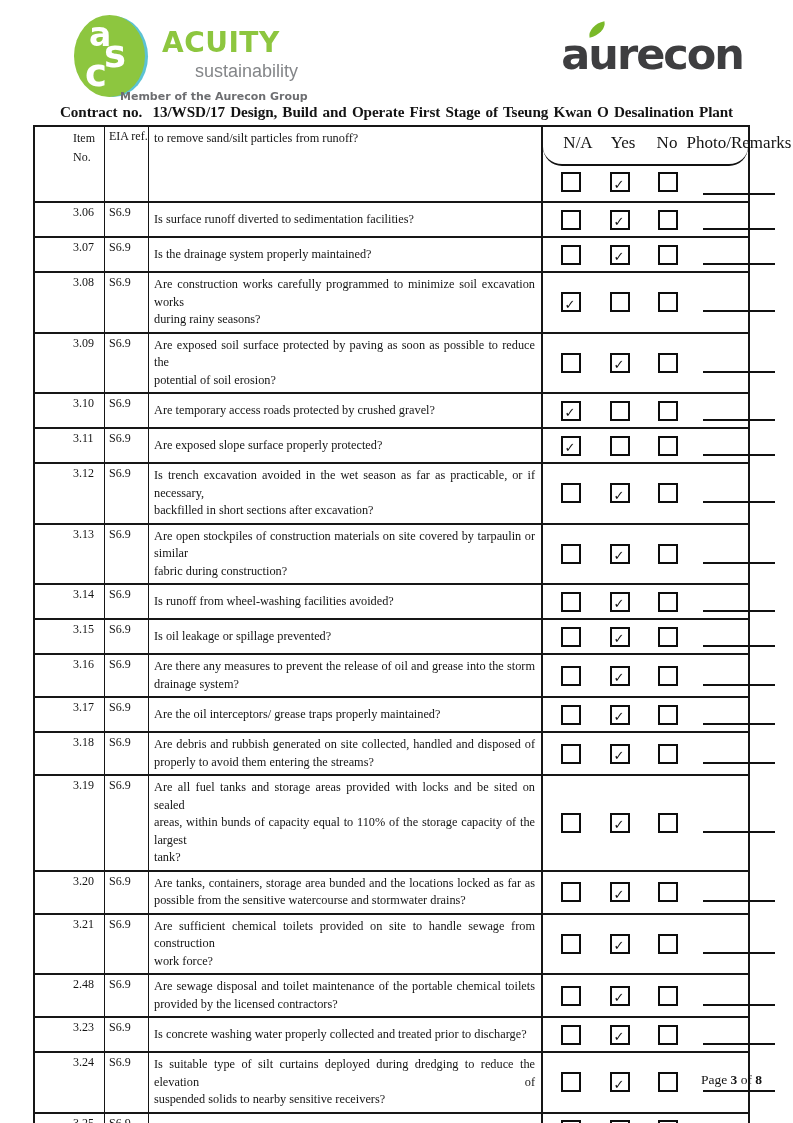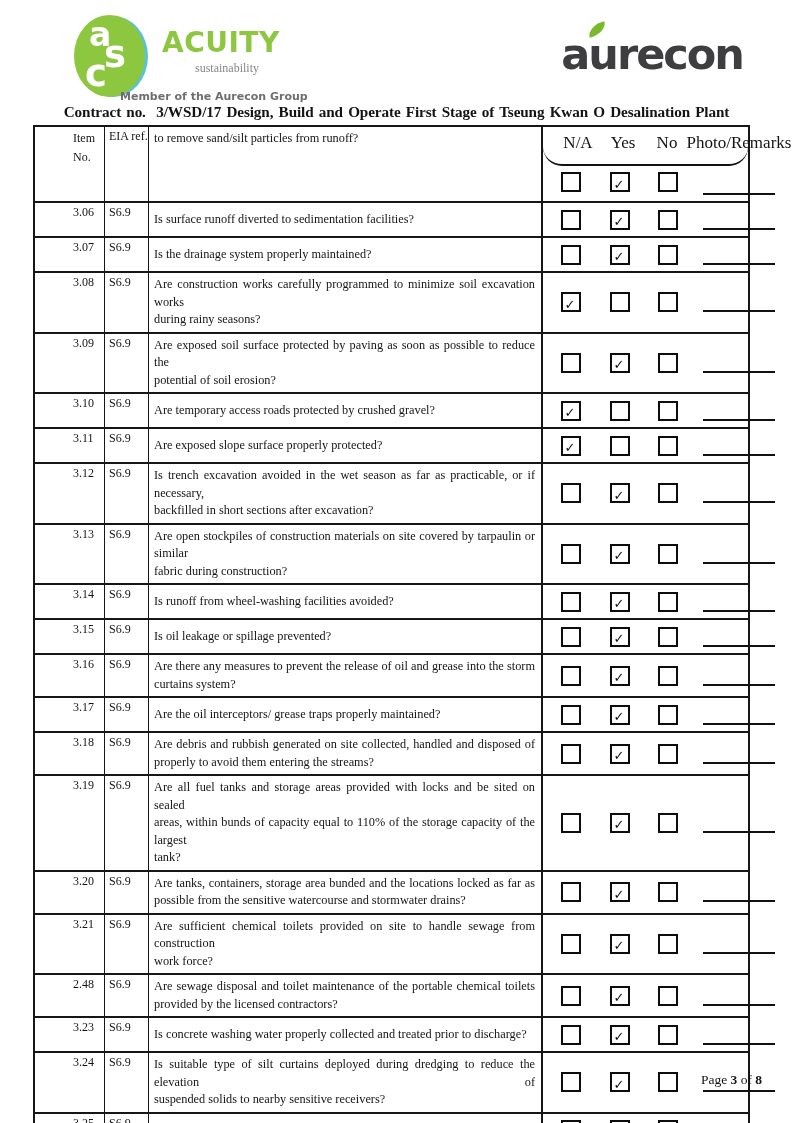--- a/index.html
+++ b/index.html
@@ -11,21 +11,21 @@
   .pagehead{position:relative;height:101px;}
   .brand-left{position:absolute;left:74px;top:13px;width:250px;height:92px;}
   .asc-badge{position:absolute;left:0;top:2px;width:72px;height:82px;}
   .asc-teal{position:absolute;left:4px;top:1px;width:70px;height:81px;background:#5bc2d4;border-radius:50%;}
   .asc-green{position:absolute;left:0;top:0;width:71px;height:82px;background:#8dc63f;border-radius:50%;}
   .asc-badge span{position:absolute;color:#fff;font-family:"DejaVu Sans",sans-serif;font-weight:bold;line-height:1;}
   .m-a{left:15px;top:3px;font-size:33px;}
   .m-s{left:30px;top:21px;font-size:37px;}
   .m-c{left:11px;top:40px;font-size:37px;}
   .acuity-name{position:absolute;left:88px;top:13px;font-family:"DejaVu Sans",sans-serif;font-weight:bold;font-size:28px;color:#8dc63f;letter-spacing:.5px;}
-  .acuity-tag{position:absolute;left:121px;top:48px;font-family:Liberation Serif, serif;font-size:12px;color:#848689;text-align:right;}
+  .acuity-tag{position:absolute;left:121px;top:48px;font-family:Liberation Sans, sans-serif;font-size:18px;color:#848689;text-align:right;}
   .acuity-member{position:absolute;left:46px;top:77px;font-family:"DejaVu Sans",sans-serif;font-weight:bold;font-size:11px;color:#6d6e71;}
   .brand-right{position:absolute;right:50px;top:24px;height:64px;}
   .aurecon-word{font-family:"DejaVu Sans",sans-serif;font-weight:bold;font-size:43px;color:#3e3e40;letter-spacing:-2px;line-height:60px;}
   .aurecon-leaf{position:absolute;left:27px;top:-1px;width:18px;height:13px;background:#7ab929;border-radius:100% 0 100% 0;transform:rotate(-12deg);}
   
   .doc-title{
     margin:2px 28px 4px 28px;text-align:center;font-weight:bold;font-size:15.2px;
     white-space:pre-wrap;word-spacing:1.5px;letter-spacing:-.1px;
   }
   
@@ -73,21 +73,21 @@
     <div class="acuity-name">ACUITY</div>
     <div class="acuity-tag">sustainability</div>
     <div class="acuity-member">Member of the Aurecon Group</div>
   </div>
   <div class="brand-right">
     <div class="aurecon-leaf"></div>
     <div class="aurecon-word">aurecon</div>
   </div>
 </div>
 
-<div class="doc-title">Contract no.  3/WSD/17 Design, Build and Operate First Stage of Tseung Kwan O Desalination Plant</div>
+<div class="doc-title">Contract no.  13/WSD/17 Design, Build and Operate First Stage of Tseung Kwan O Desalination Plant</div>
 
 <div class="checklist">
     <div class="hblock">
       <div class="cell item-cell item-hdr">Item
 No.</div>
       <div class="cell ref-cell">EIA ref.</div>
       <div class="cell q-cell hdr-q">
         <div class="qline">to remove sand/silt particles from runoff?</div>
       </div>
       <div class="cell right-cell">
@@ -259,21 +259,21 @@
         </div>
         <div class="cbox" style="left: 115px;"></div>
         <div class="uline"></div>
       </div>
     </div>
     <div class="trow">
       <div class="cell item-cell">3.16</div>
       <div class="cell ref-cell">S6.9</div>
       <div class="cell q-cell">
         <div class="qline jline">Are there any measures to prevent the release of oil and grease into the storm</div>
-        <div class="qline">curtains system?</div>
+        <div class="qline">drainage system?</div>
       </div>
       <div class="cell right-cell">
         <div class="cbox" style="left: 18px;"></div>
         <div class="cbox" style="left: 67px;">
           <div class="check">✓</div>
         </div>
         <div class="cbox" style="left: 115px;"></div>
         <div class="uline"></div>
       </div>
     </div>

